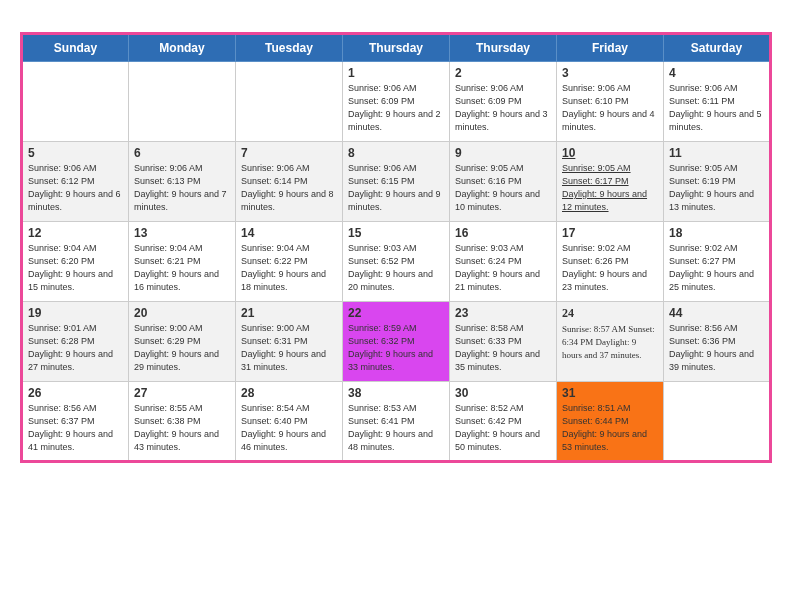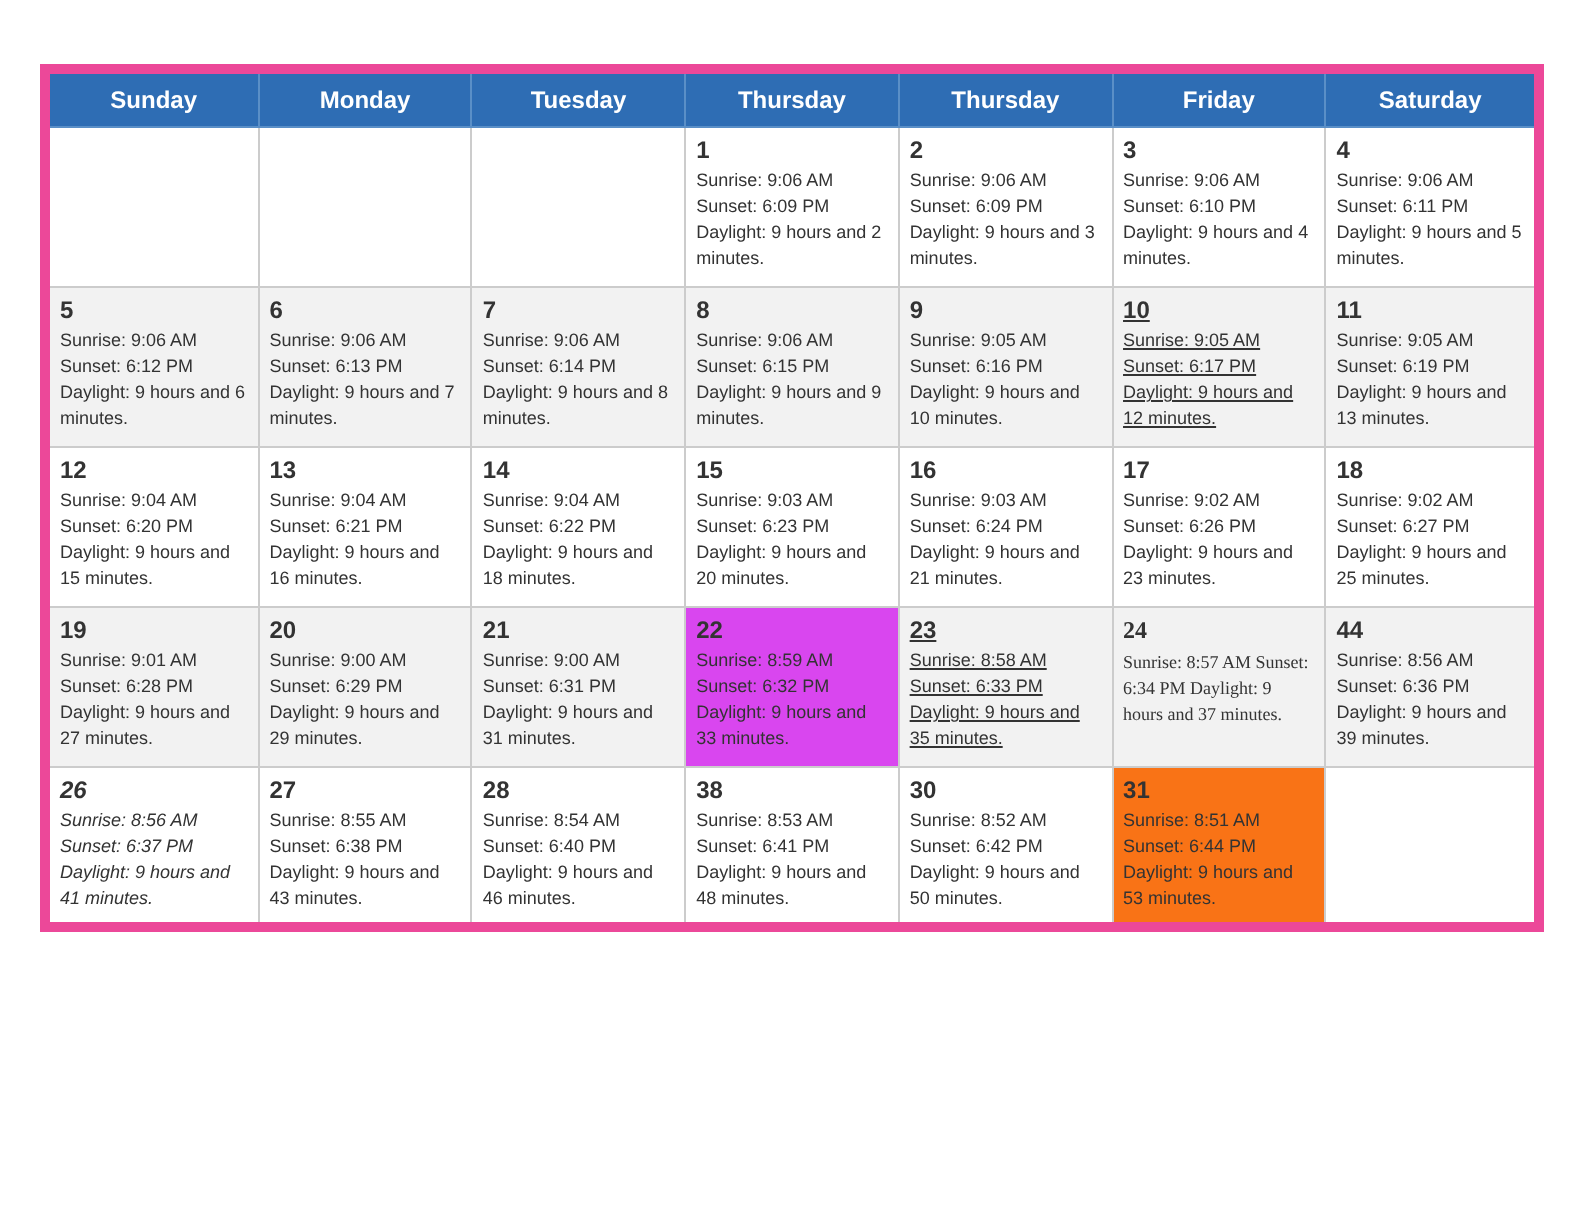--- a/index.html
+++ b/index.html
@@ -28,21 +28,21 @@
       color: #333;
       line-height: 1.1;
     }
     .location {
       font-size: 14px;
       color: #555;
     }
     .calendar {
       width: 100%;
       border-collapse: collapse;
-      border: 5px solid #ec4899;
+      border: 3px solid #ec4899;
     }
     .calendar th {
       background-color: #2e6db4;
       color: #fff;
       font-size: 12px;
       font-weight: bold;
       padding: 6px 4px;
       text-align: center;
       border: 1px solid #5a8fc7;
     }
@@ -187,21 +187,21 @@
           </td>
           <td style="background: rgb(255, 255, 255);">
             <span class="day-num">14</span>
             <div class="day-info">Sunrise: 9:04 AM
 Sunset: 6:22 PM
 Daylight: 9 hours and 18 minutes.</div>
           </td>
           <td style="background: rgb(255, 255, 255);">
             <span class="day-num">15</span>
             <div class="day-info">Sunrise: 9:03 AM
-Sunset: 6:23 PM
+Sunset: 6:52 PM
 Daylight: 9 hours and 20 minutes.</div>
           </td>
           <td style="background: rgb(255, 255, 255);">
             <span class="day-num">16</span>
             <div class="day-info">Sunrise: 9:03 AM
 Sunset: 6:24 PM
 Daylight: 9 hours and 21 minutes.</div>
           </td>
           <td style="background: rgb(255, 255, 255);">
             <span class="day-num">17</span>
@@ -234,41 +234,41 @@
             <div class="day-info">Sunrise: 9:00 AM
 Sunset: 6:31 PM
 Daylight: 9 hours and 31 minutes.</div>
           </td>
           <td style="background: #d946ef;">
             <span class="day-num">22</span>
             <div class="day-info">Sunrise: 8:59 AM
 Sunset: 6:32 PM
 Daylight: 9 hours and 33 minutes.</div>
           </td>
-          <td style="background: rgb(242, 242, 242); text-decoration: underline;">
+          <td style="background: rgb(242, 242, 242);">
             <span class="day-num">23</span>
             <div class="day-info">Sunrise: 8:58 AM
 Sunset: 6:33 PM
 Daylight: 9 hours and 35 minutes.</div>
           </td>
           <td style="background: rgb(242, 242, 242); font-family: Liberation Serif, serif;">
             <span class="day-num">24</span>
             <div class="day-info">Sunrise: 8:57 AM
 Sunset: 6:34 PM
 Daylight: 9 hours and 37 minutes.</div>
           </td>
           <td style="background: rgb(242, 242, 242);">
             <span class="day-num">44</span>
             <div class="day-info">Sunrise: 8:56 AM
 Sunset: 6:36 PM
 Daylight: 9 hours and 39 minutes.</div>
           </td>
         </tr>
         <tr>
-          <td style="background: rgb(255, 255, 255); font-style: italic;">
+          <td style="background: rgb(255, 255, 255);">
             <span class="day-num">26</span>
             <div class="day-info">Sunrise: 8:56 AM
 Sunset: 6:37 PM
 Daylight: 9 hours and 41 minutes.</div>
           </td>
           <td style="background: rgb(255, 255, 255);">
             <span class="day-num">27</span>
             <div class="day-info">Sunrise: 8:55 AM
 Sunset: 6:38 PM
 Daylight: 9 hours and 43 minutes.</div>

